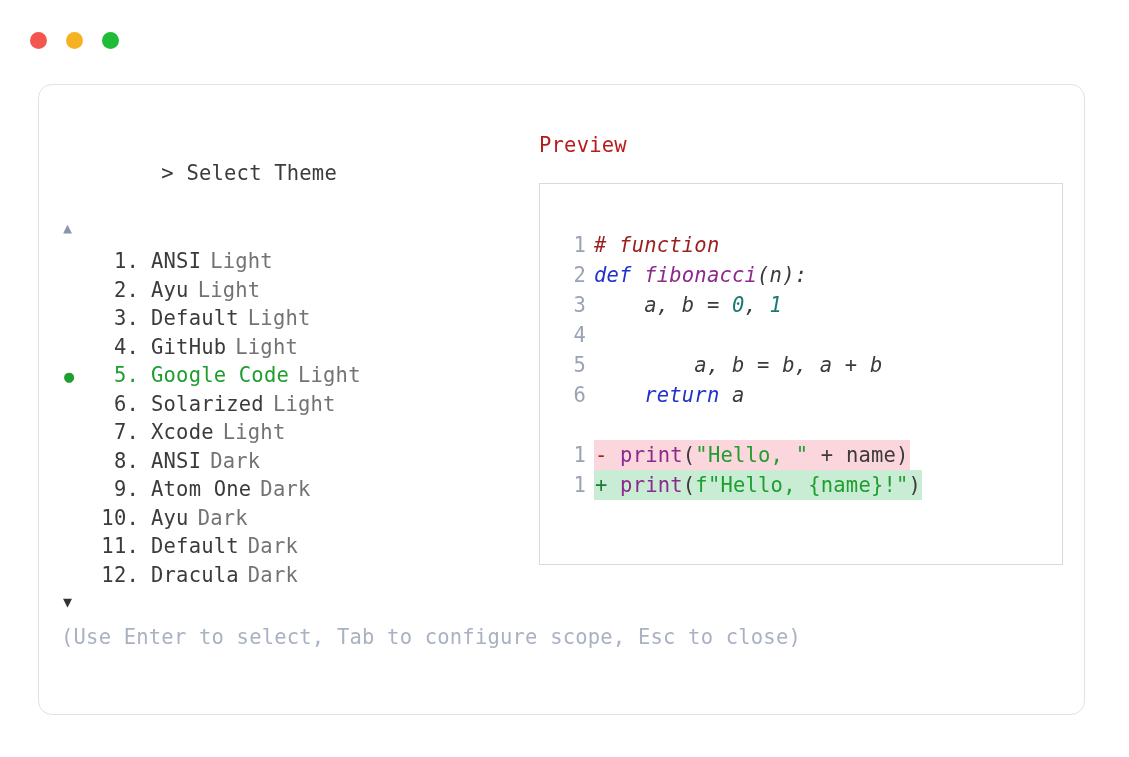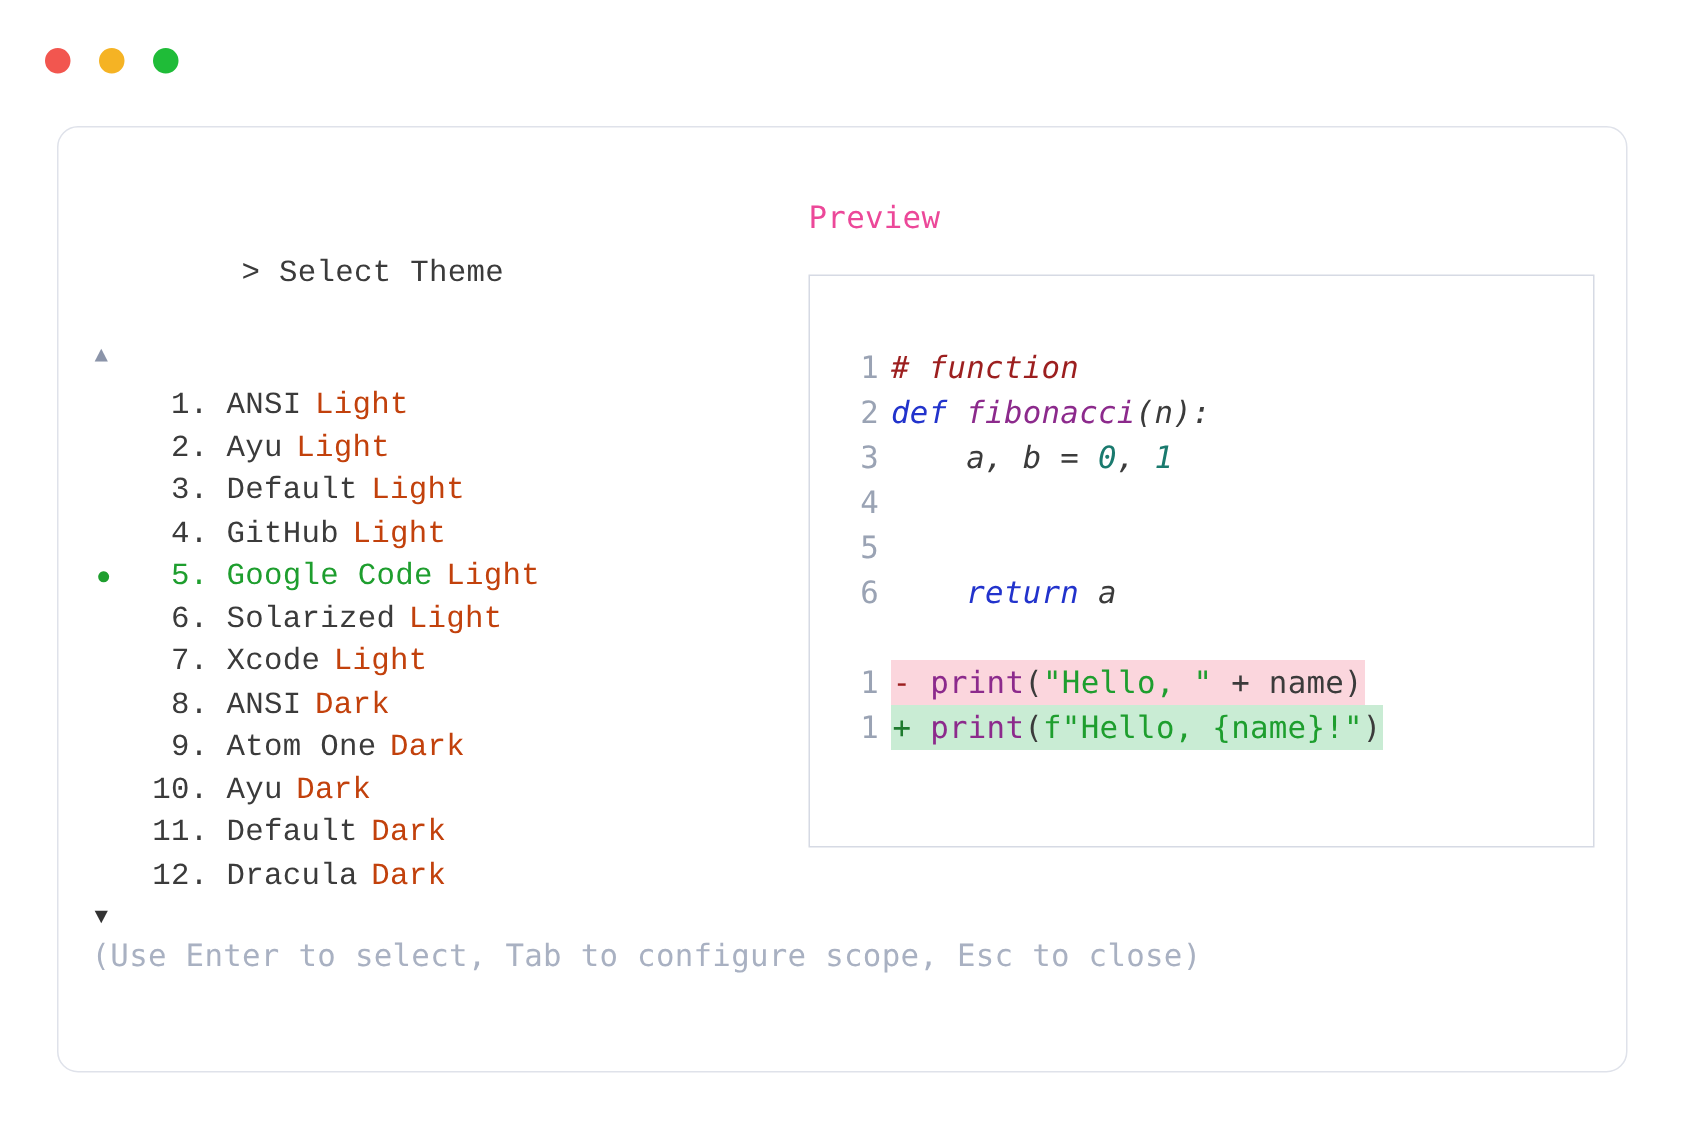--- a/index.html
+++ b/index.html
@@ -52,23 +52,22 @@
     left: 0;
     top: 0;
     right: 0;
     bottom: 0;
   }
 
   
   .left-pane {
     position: absolute;
     left: 22px;
-    top: 56px;
+    top: 46px;
     width: 470px;
-    font-family: Liberation Mono, monospace;
   }
   .prompt-line {
     font-size: 20.5px;
     line-height: 28px;
     color: #3b3b3b;
     letter-spacing: 0.2px;
     white-space: pre;
   }
   .prompt-caret { color: #3b3b3b; }
 
@@ -103,21 +102,21 @@
     padding-left: 3px;
     box-sizing: border-box;
   }
   .idx-col {
     width: 48px;
     flex: 0 0 48px;
     text-align: right;
     color: #3b3b3b;
   }
   .name-col { color: #3b3b3b; padding-left: 12px; text-align: center; }
-  .mode-col { color: #c2410c; padding-left: 9px; }
+  .mode-col { color: #737373; padding-left: 9px; }
   .theme-row.selected .idx-col,
   .theme-row.selected .name-col { color: #1e9e2e; }
 
   .hint {
     position: absolute;
     left: 22px;
     top: 538px;
     font-size: 20.5px;
     line-height: 28px;
     color: #a9b1c2;
@@ -128,21 +127,21 @@
   
   .right-pane {
     position: absolute;
     left: 500px;
     top: 46px;
     width: 530px;
   }
   .preview-label {
     font-size: 20.5px;
     line-height: 28px;
-    color: #ec4899;
+    color: #b91c1c;
     letter-spacing: 0.2px;
     white-space: pre;
   }
   .code-box {
     margin-top: 24px;
     width: 524px;
     height: 382px;
     box-sizing: border-box;
     background: #ffffff;
     border: 1px solid #d6dae4;
@@ -232,21 +231,21 @@
 
     <div class="hint">(Use Enter to select, Tab to configure scope, Esc to close)</div>
 
     <div class="right-pane">
       <div class="preview-label">Preview</div>
       <div class="code-box" id="code-box">
           <div class="code-line"><span class="ln">1</span><span class="code-body"><span class="tok-comment"># function</span></span></div>
           <div class="code-line"><span class="ln">2</span><span class="code-body"><span class="tok-kw">def </span><span class="tok-fn">fibonacci</span><span class="tok-plain">(n):</span></span></div>
           <div class="code-line"><span class="ln">3</span><span class="code-body"><span class="tok-plain">    a, b = </span><span class="tok-num">0</span><span class="tok-plain">, </span><span class="tok-num">1</span></span></div>
           <div class="code-line"><span class="ln">4</span></div>
-          <div class="code-line"><span class="ln">5</span></div>
+          <div class="code-line"><span class="ln">5</span><span class="code-body"><span class="tok-plain">        a, b = b, a + b</span></span></div>
           <div class="code-line"><span class="ln">6</span><span class="code-body"><span class="tok-plain">    </span><span class="tok-kw">return</span><span class="tok-plain"> a</span></span></div>
           <div class="code-gap"></div>
           <div class="code-line diff-line diff-del"><span class="ln">1</span><span class="hl"><span class="sign">-</span><span class="tok-plain"> </span><span class="tok-fn">print</span><span class="tok-plain">(</span><span class="tok-str">"Hello, "</span><span class="tok-plain"> + name)</span></span></div>
           <div class="code-line diff-line diff-add"><span class="ln">1</span><span class="hl"><span class="sign">+</span><span class="tok-plain"> </span><span class="tok-fn">print</span><span class="tok-plain">(</span><span class="tok-str">f"Hello, {name}!"</span><span class="tok-plain">)</span></span></div>
         </div>
     </div>
 
   </div>
 </div>
 

